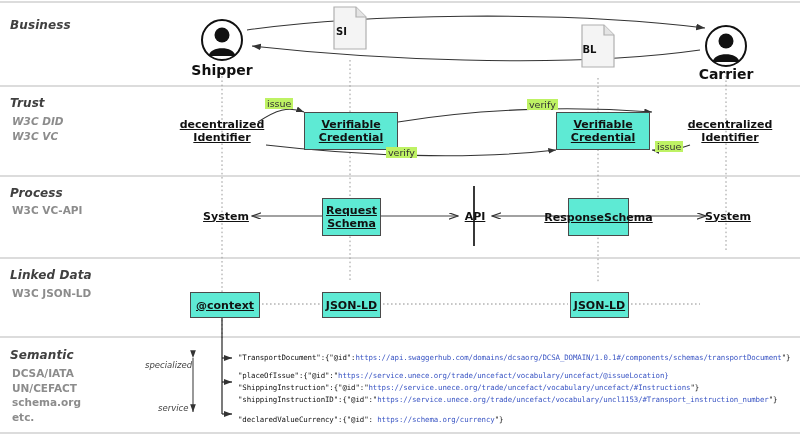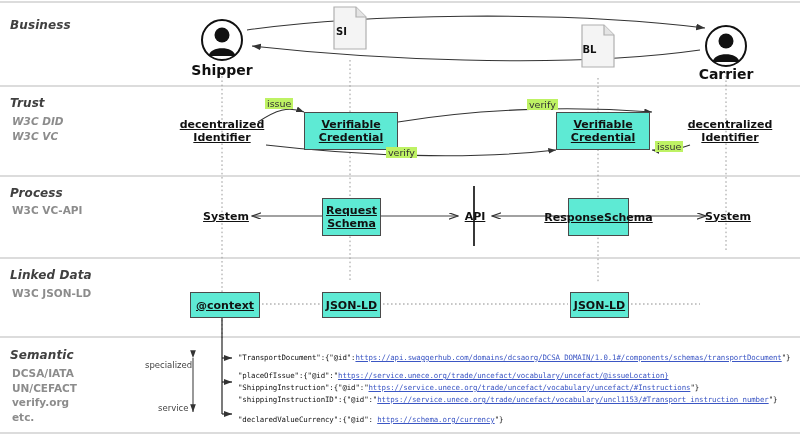--- a/index.html
+++ b/index.html
@@ -7,30 +7,30 @@
        font-family:"DejaVu Sans","Liberation Sans",sans-serif;color:#1a1a1a;}
   .canvas{position:absolute;inset:0;}
   svg.layer{position:absolute;left:0;top:0;width:800px;height:435px;overflow:visible;}
   .band-title{position:absolute;font-style:italic;font-weight:bold;font-size:12px;color:#404040;letter-spacing:.1px;}
   .band-sub{position:absolute;font-size:10.5px;color:#8c8c8c;line-height:14.5px;font-weight:600;}
   .node{position:absolute;display:flex;align-items:center;justify-content:center;
         text-align:center;font-weight:bold;font-size:11px;line-height:13px;color:#111;text-decoration:underline;}
   .boxed{border:1.2px solid #4a4a4a;background:#5eead4;}
   .plain{font-weight:bold;font-size:11px;}
   .edge-label{position:absolute;font-size:9.5px;color:#333;background:#bef264;padding:0 2px;white-space:nowrap;}
-  .scale-label{position:absolute;font-size:8.5px;color:#444;white-space:nowrap;}
+  .scale-label{position:absolute;font-size:8.5px;color:#444;white-space:nowrap;font-style:italic;}
   .doc{position:absolute;width:17px;height:44px;}
   .doc .lbl{position:absolute;left:0;right:0;top:20px;text-align:center;
             font-size:10px;font-weight:bold;color:#111;}
   .actor{position:absolute;width:44px;height:44px;}
   .actor-name{position:absolute;width:110px;text-align:center;font-size:14px;font-weight:bold;color:#111;}
   .code-block{position:absolute;font-family:"DejaVu Sans Mono","Liberation Mono",monospace;
               font-size:7.4px;color:#111;white-space:nowrap;line-height:11.6px;letter-spacing:-.1px;}
   .code-line{position:absolute;white-space:nowrap;}
-  .u{color:#3b56c4;text-decoration:underline;}
+  .u{color:#3b56c4;}
 </style>
 </head>
 <body>
 
 <div class="canvas">
 
   <svg class="layer">
     <defs>
       <marker id="arrow" markerWidth="9" markerHeight="9" refX="8" refY="3" orient="auto">
         <path d="M0,0 L8,3 L0,6 z" fill="#333"></path>
@@ -112,21 +112,21 @@
 
   <div class="band-title" style="left:10px;top:268px;">Linked Data</div>
   <div class="band-sub" style="left:12px;top:286px;">
     <div>W3C JSON-LD</div>
   </div>
 
   <div class="band-title" style="left:10px;top:348px;">Semantic</div>
   <div class="band-sub" style="left:12px;top:366px;">
     <div>DCSA/IATA</div>
     <div>UN/CEFACT</div>
-    <div>verify.org</div>
+    <div>schema.org</div>
     <div>etc.</div>
   </div>
 
   <div class="actor" style="left:200px;top:18px;">
     <svg width="44" height="44" viewBox="0 0 44 44">
       <circle cx="22" cy="22" r="20" fill="#fff" stroke="#111" stroke-width="2"></circle>
       <circle cx="22" cy="17" r="7.5" fill="#111"></circle>
       <path d="M8.5,38 C10,27.5 34,27.5 35.5,38 Z" fill="#111"></path>
     </svg>
   </div>

